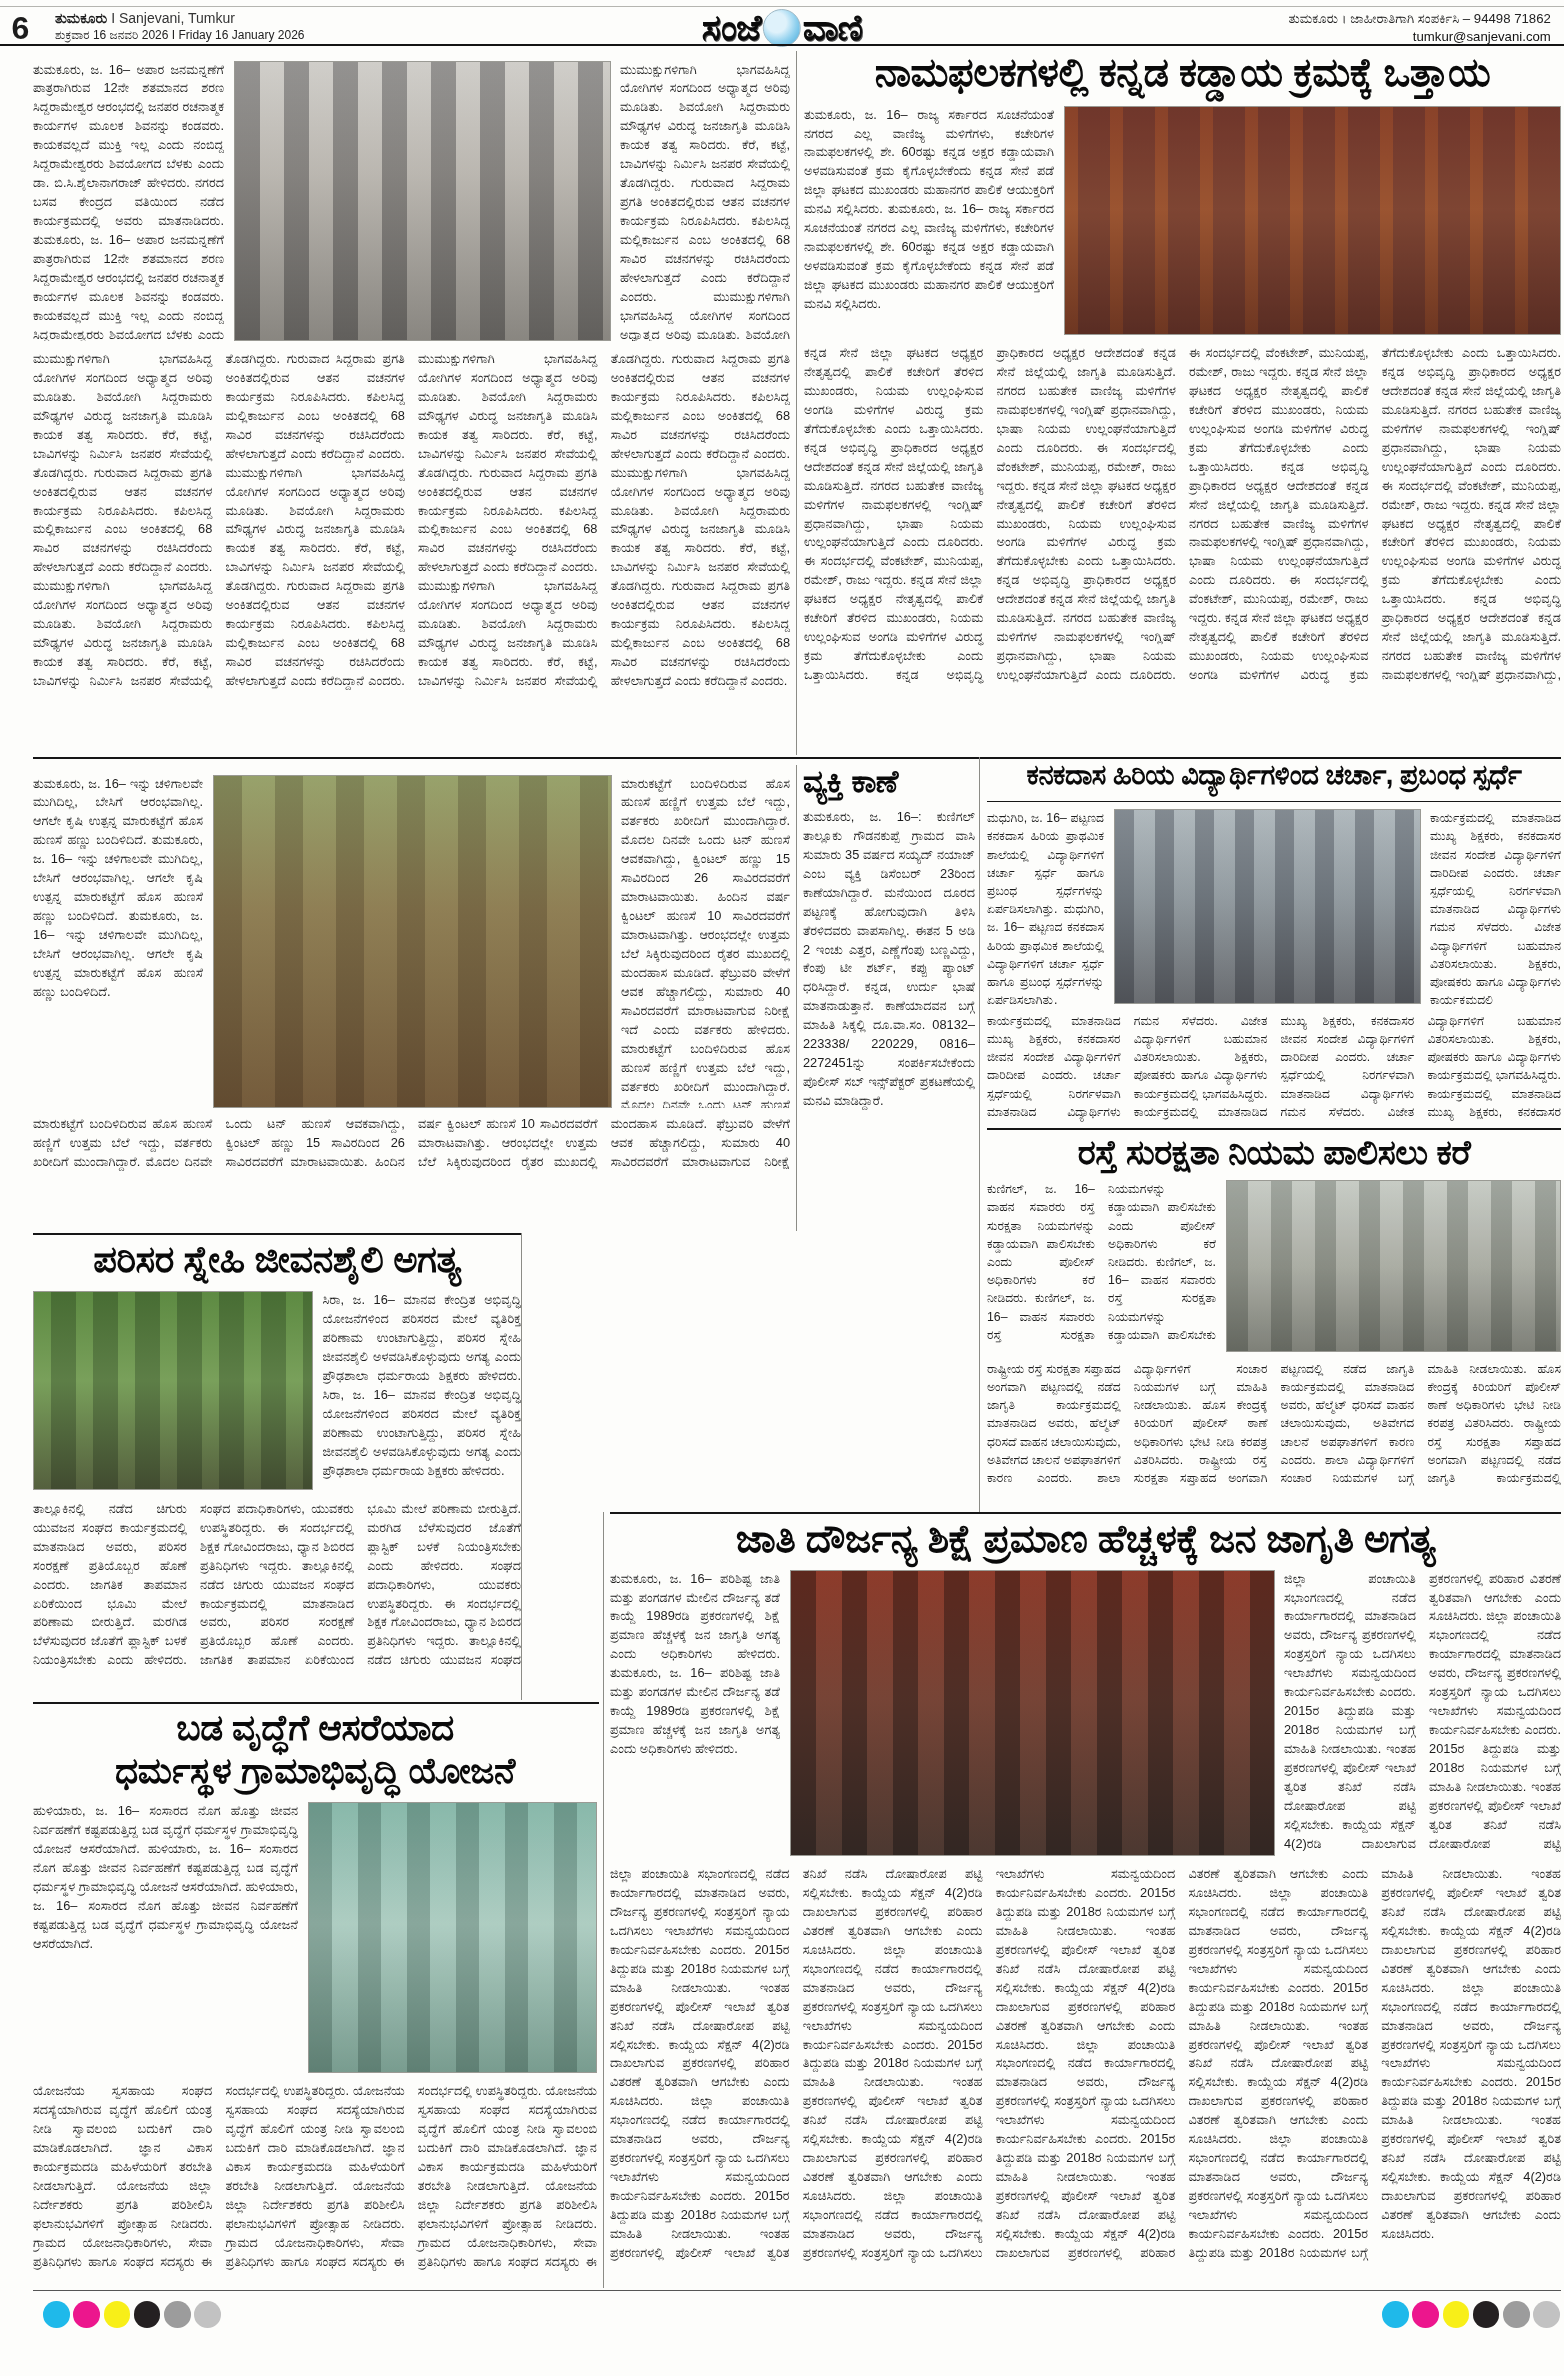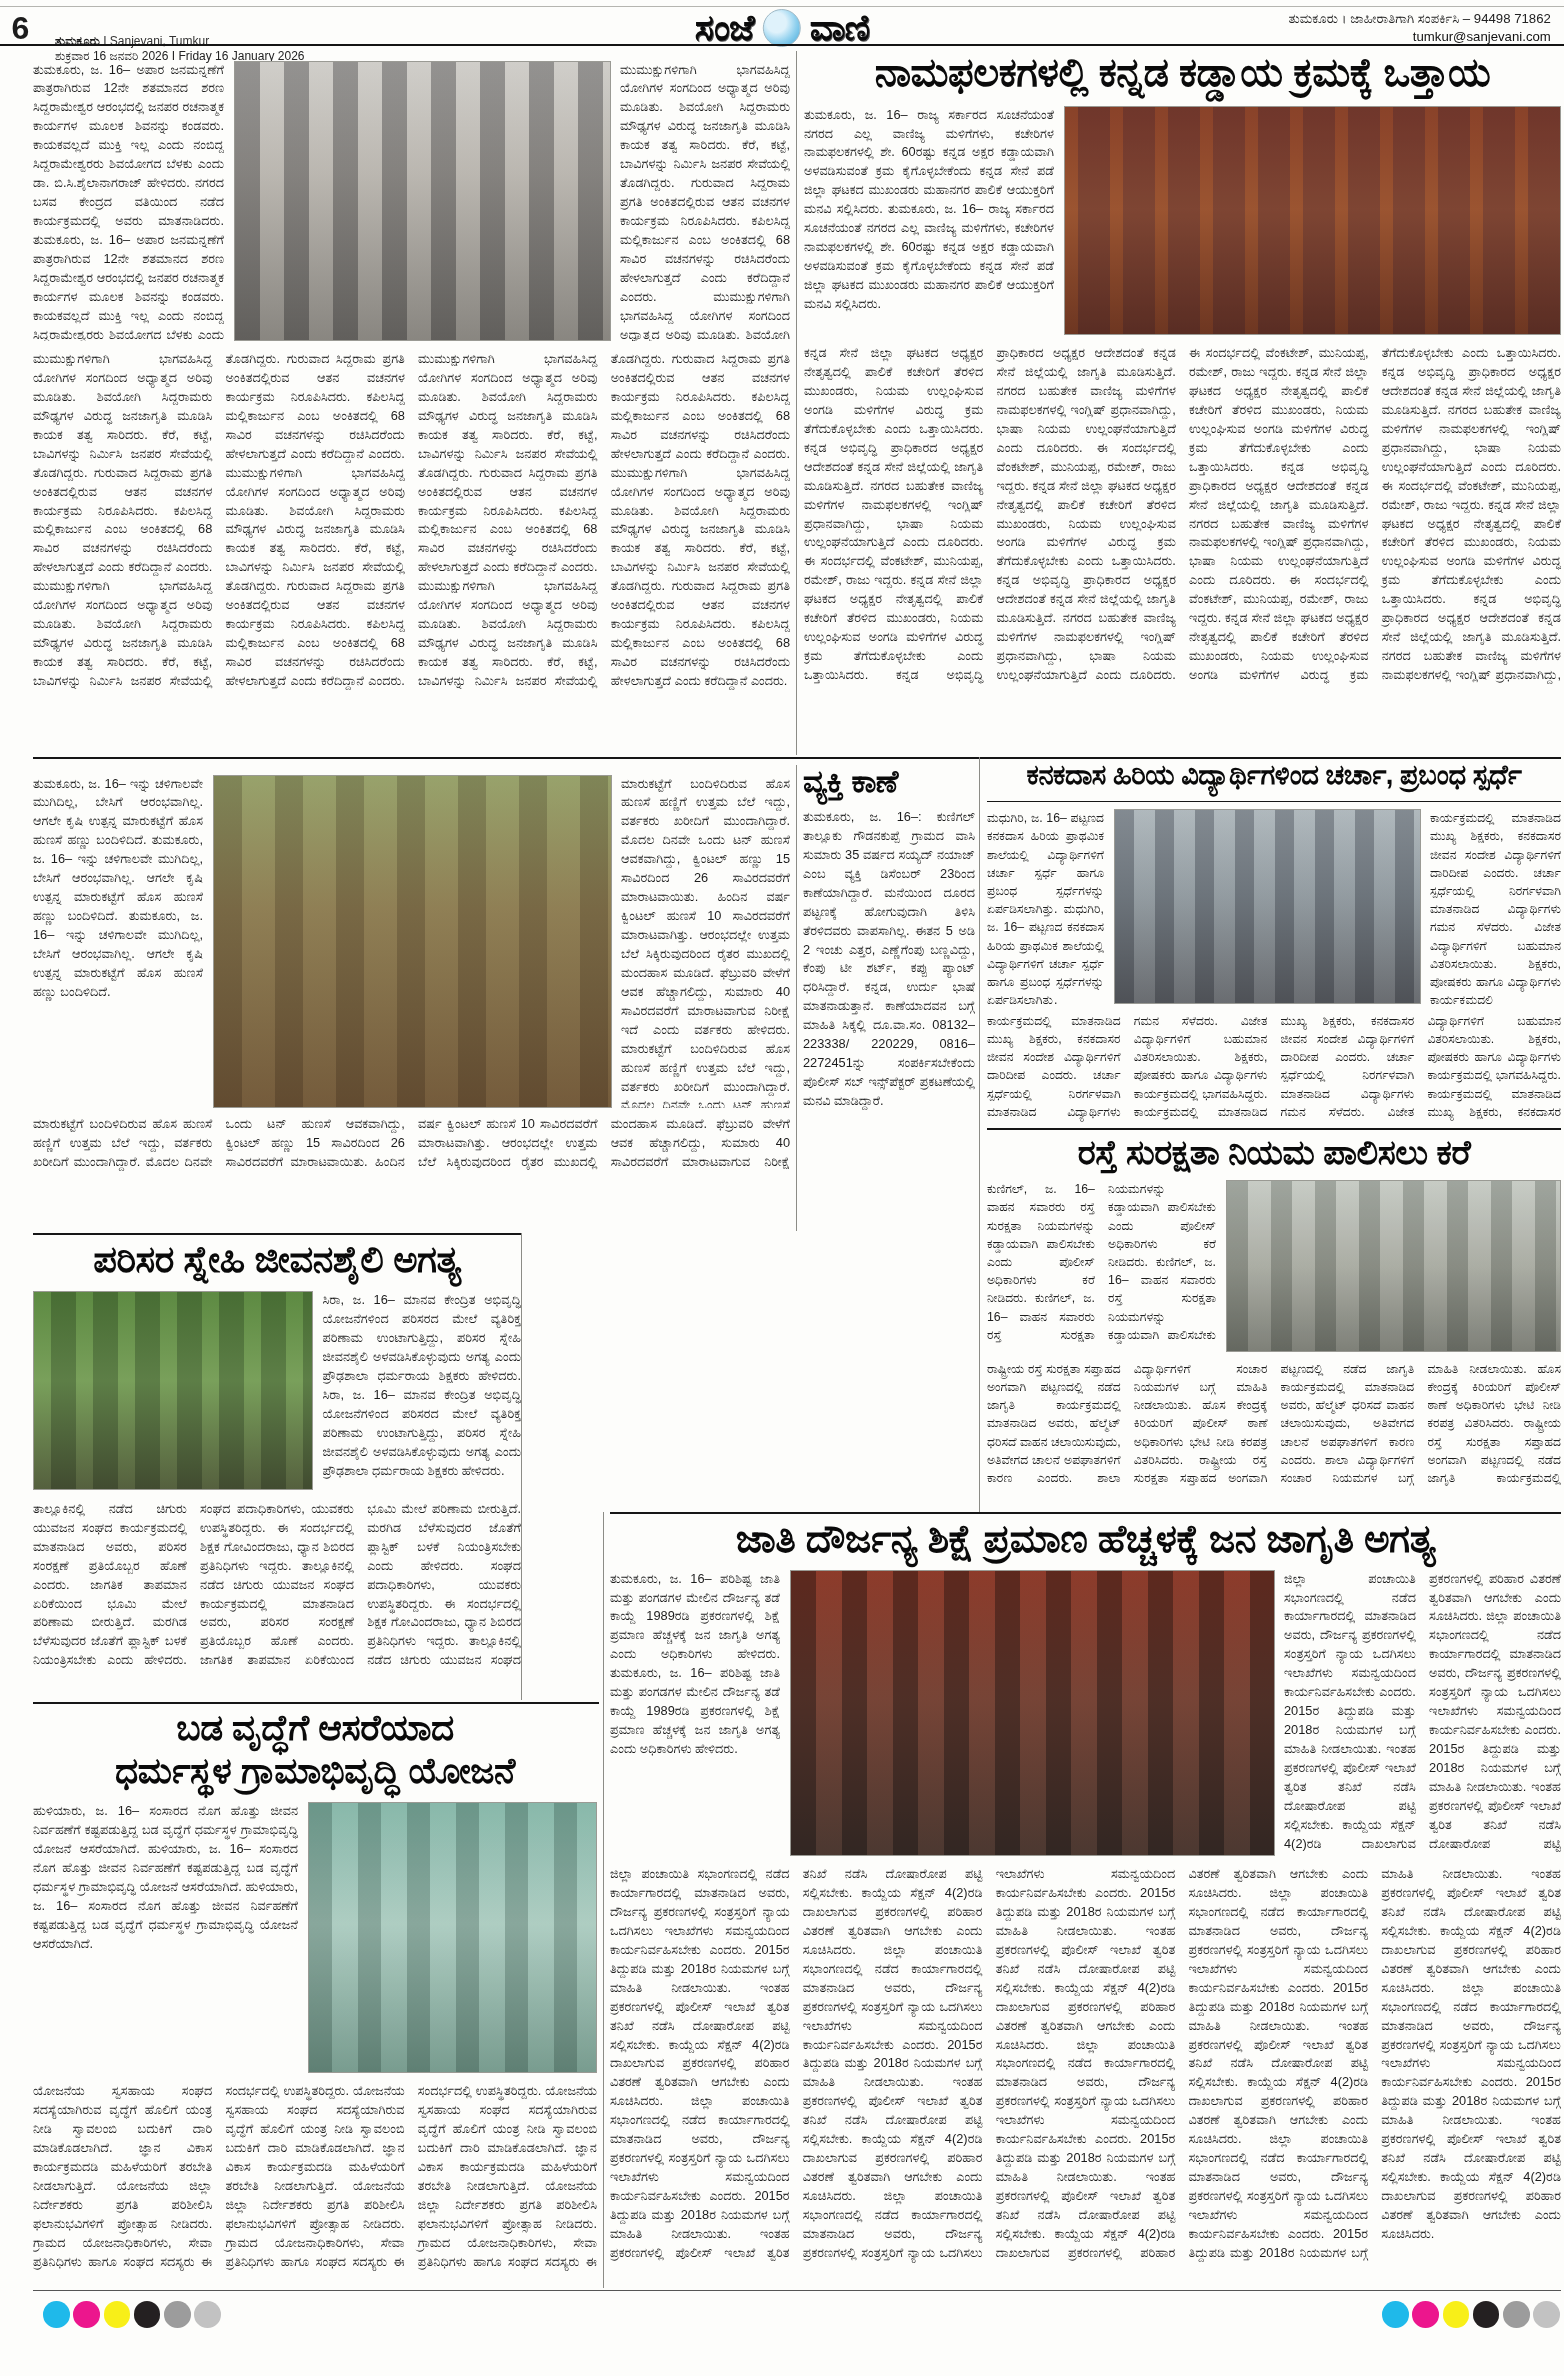--- a/index.html
+++ b/index.html
@@ -5,24 +5,24 @@
   html,body{margin:0;padding:0;background:#e8e8e4;}
   .page{position:relative;width:1564px;height:2376px;margin:0 auto;background:#fdfdfb;
         font-family:"Liberation Sans",sans-serif;color:#1c1c1c;overflow:hidden;}
   .page::before{content:"";position:absolute;top:5.7px;left:0;right:0;height:0.9px;background:#b5b5b0;}
 
   
   .hdr{position:absolute;top:8.5px;left:0;width:100%;height:36px;}
   .hdr-rule{position:absolute;top:44px;left:0;width:100%;height:1.9px;background:#141414;}
   .pageno{position:absolute;left:11.4px;top:1.9px;font-size:32px;font-weight:700;}
   .ed-block{position:absolute;left:55px;top:1.9px;line-height:1.25;}
-  .ed-line1{font-size:12px;font-weight:700;margin-top:24px;}
+  .ed-line1{font-size:14px;font-weight:700;}
   .ed-line1 .en{font-weight:400;color:#333;}
   .ed-line2{font-size:12px;color:#222;}
-  .masthead{position:absolute;left:50%;top:-1.9px;transform:translateX(-50%);display:flex;align-items:center;gap:9px;}
+  .masthead{position:absolute;left:50%;top:-1.9px;transform:translateX(-50%);display:flex;align-items:center;gap:2px;}
   .masthead .mword{font-size:36px;font-weight:800;letter-spacing:-0.9px;color:#0b0b0b;
       text-shadow:0.9px 0.9px 0 #555;}
   .mlogo{width:36px;height:36px;border-radius:50%;
       background:radial-gradient(circle at 35% 35%, #dff2fb 0 30%, #8fd0ee 60%, #3aa4d8 100%);
       border:1.9px solid #9fb9c6;}
   .contact{position:absolute;right:13.2px;top:1.9px;text-align:right;line-height:1.3;}
   .contact .c1{font-size:13.2px;color:#222;}
   .contact .c2{font-size:13.2px;color:#111;}
 
   

